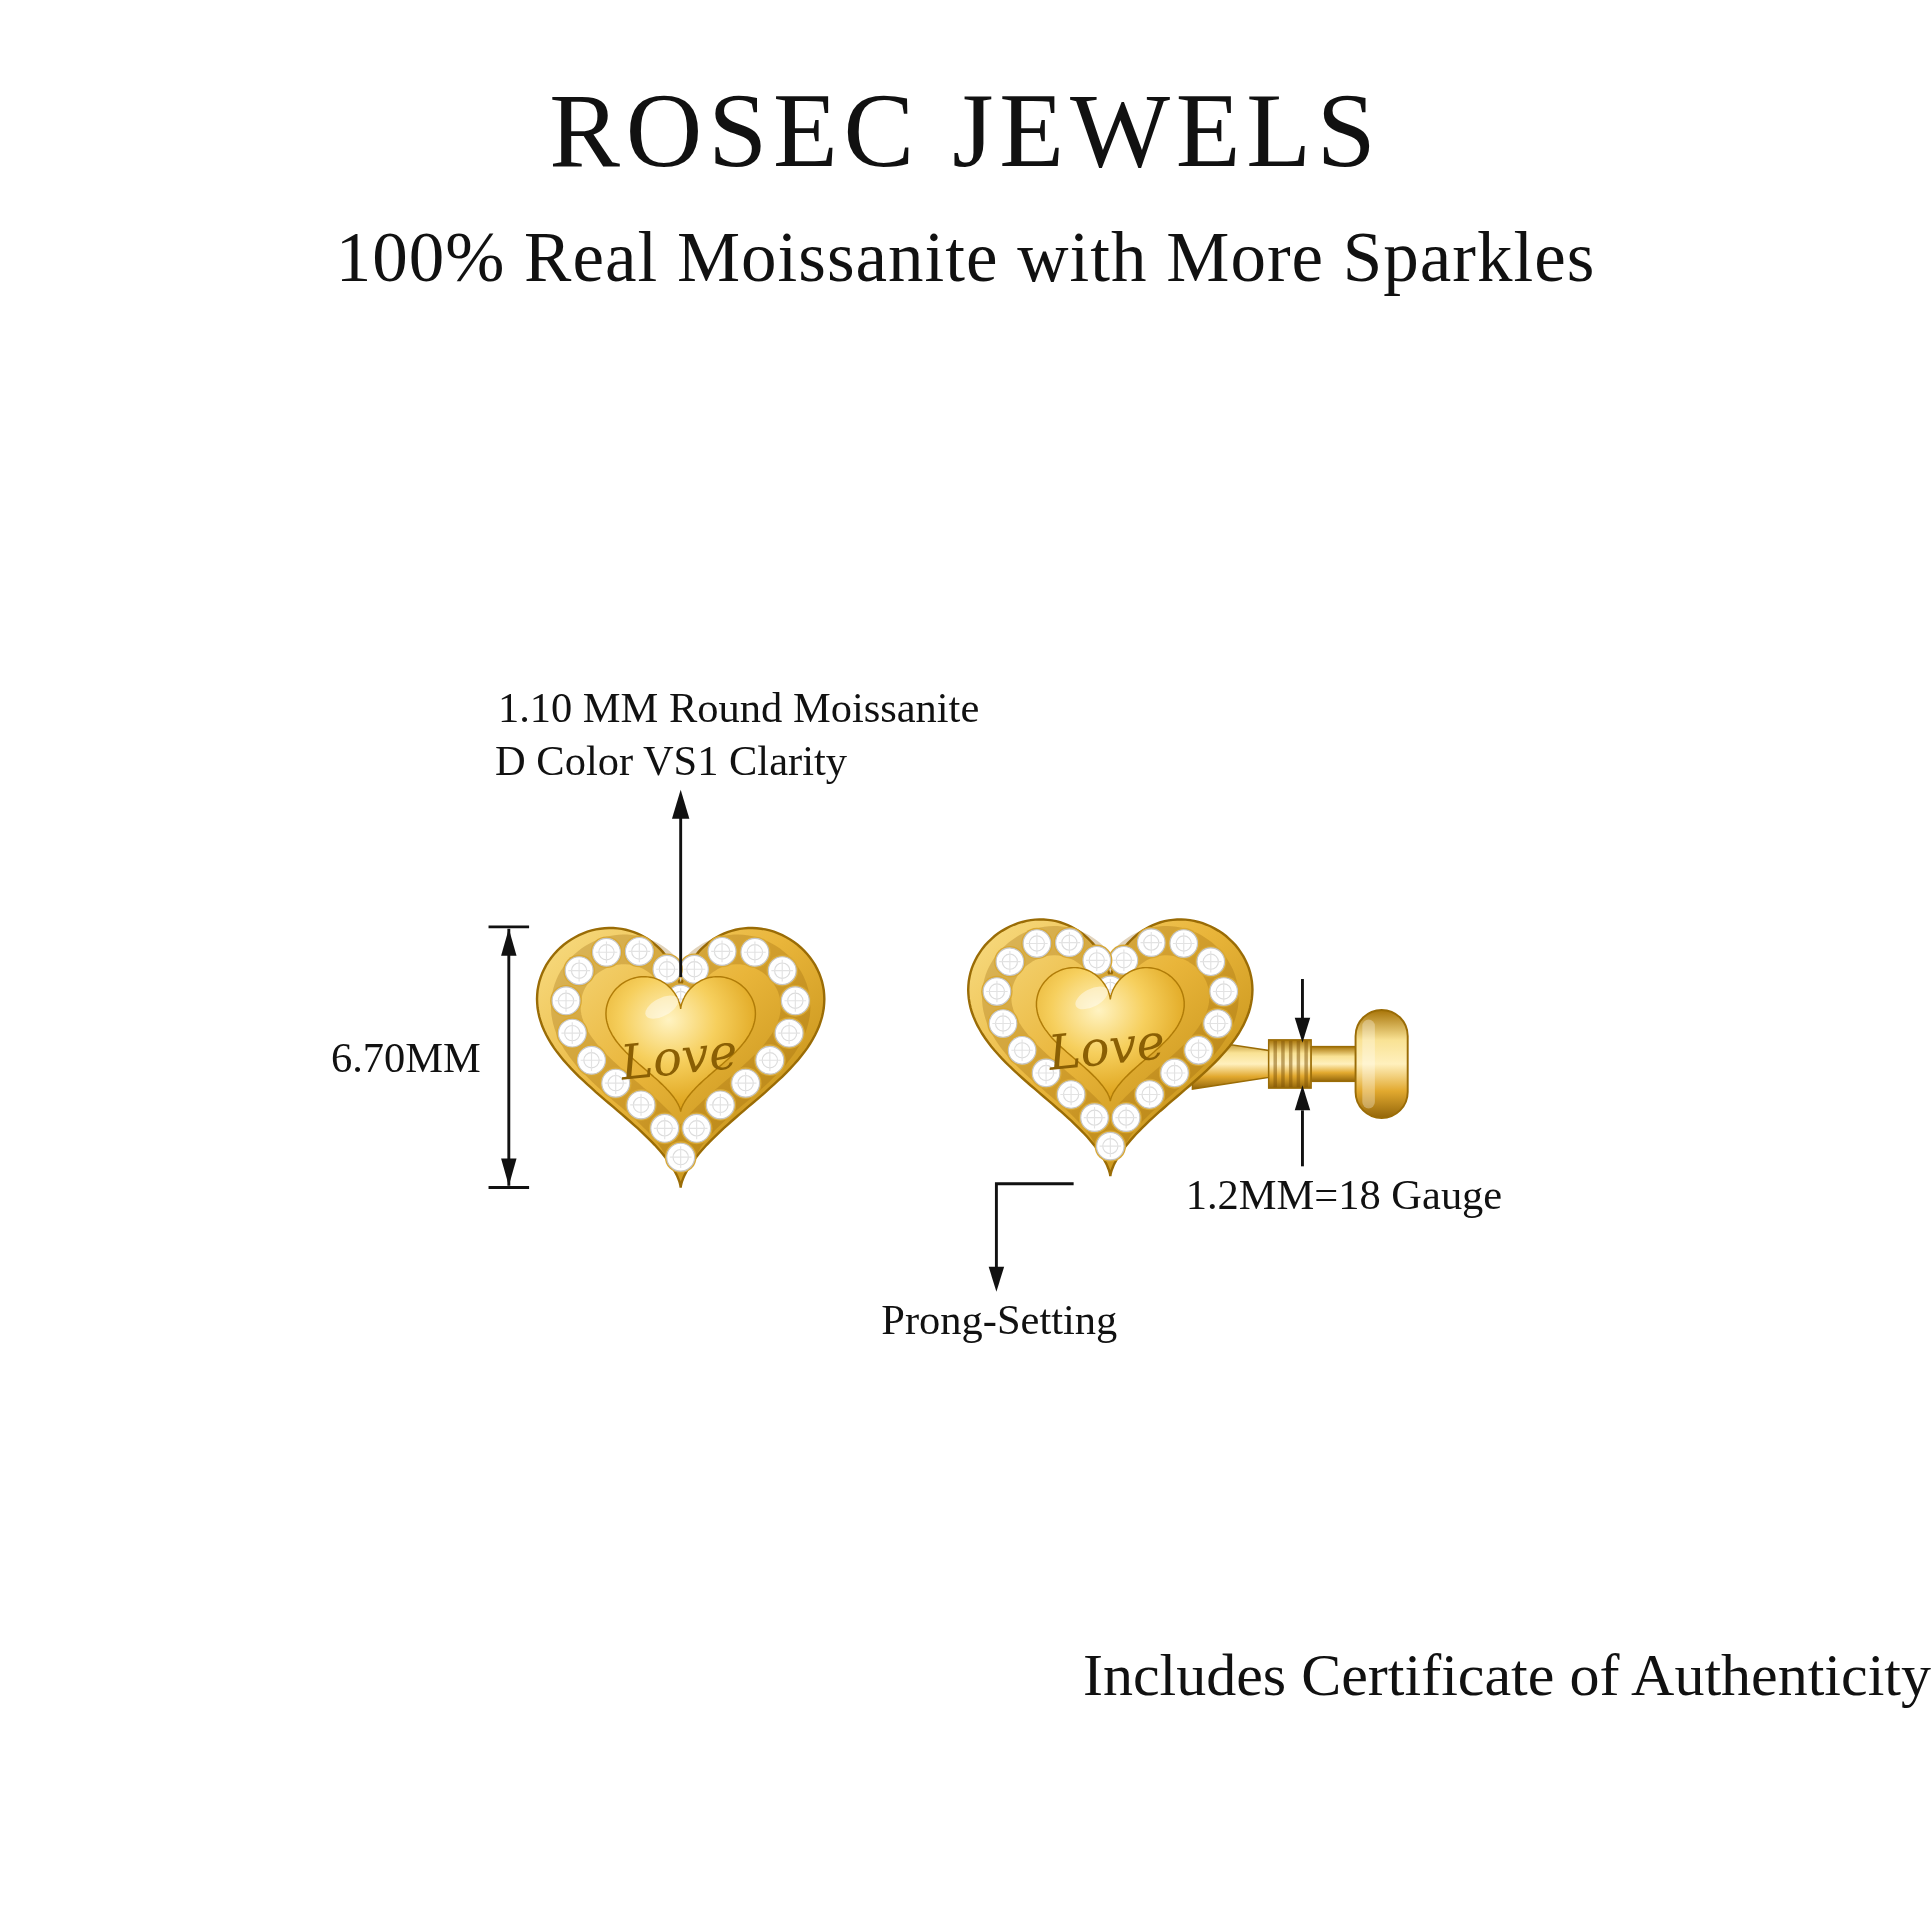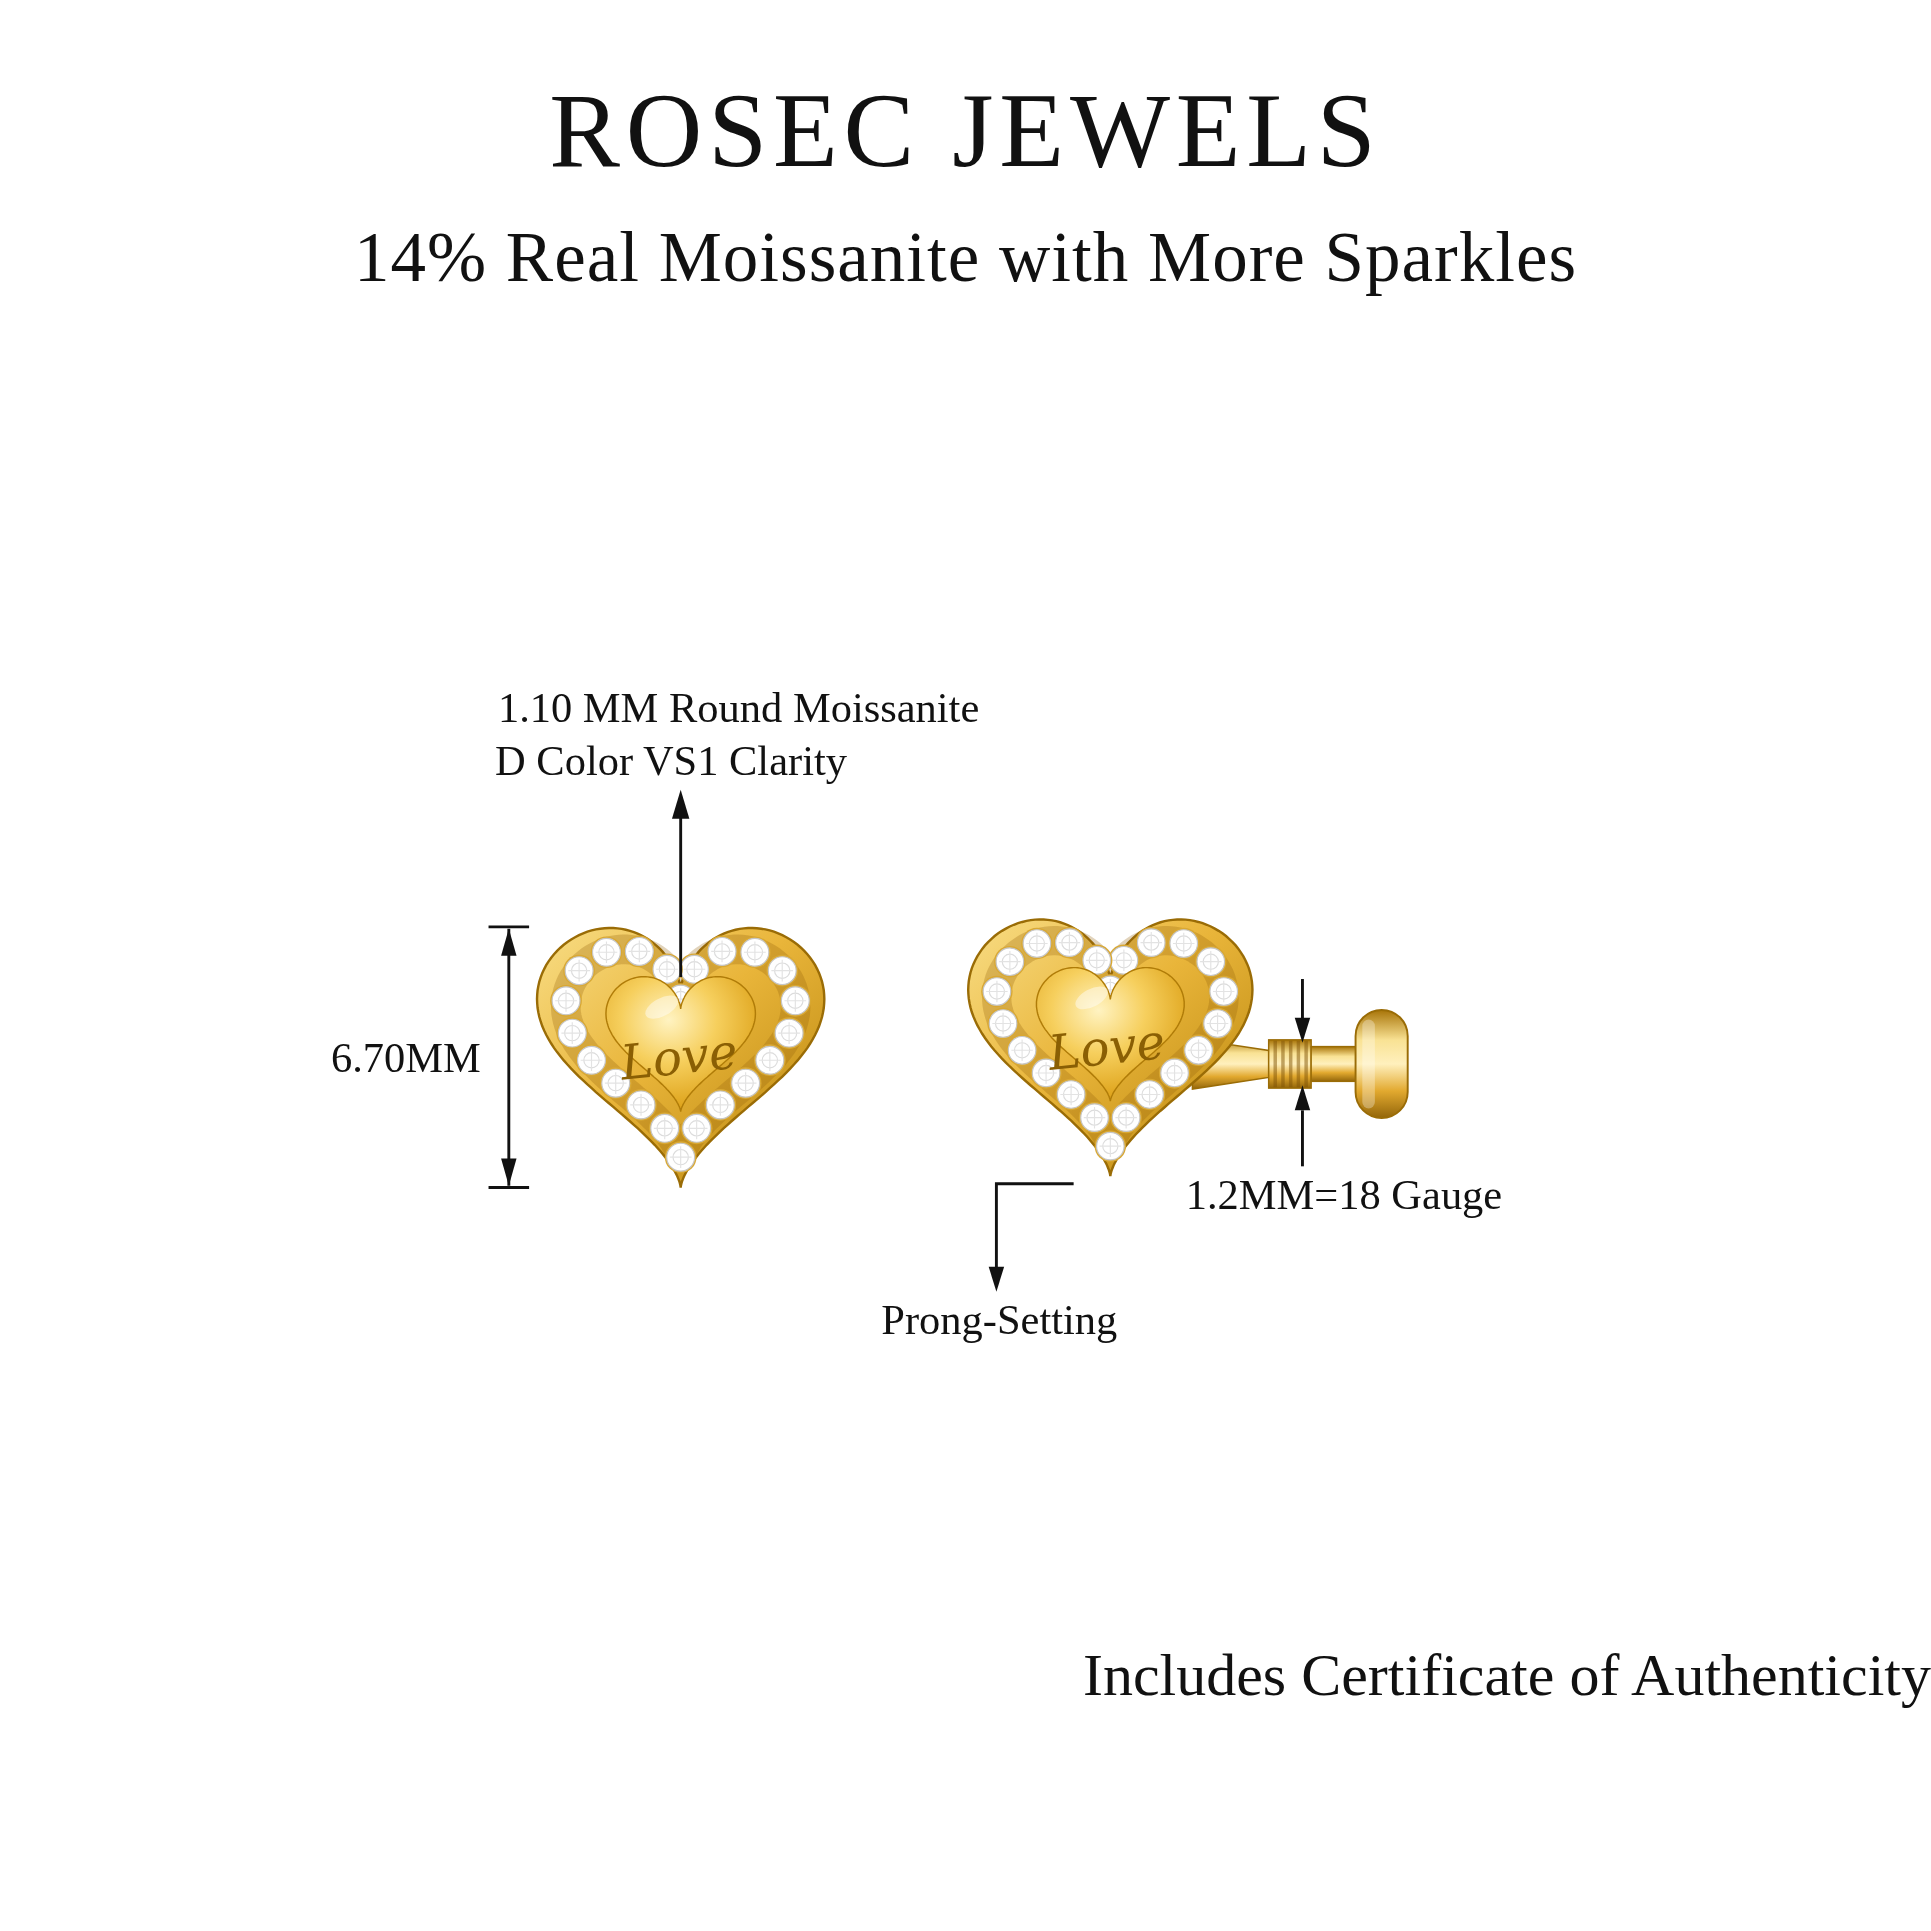--- a/index.html
+++ b/index.html
@@ -29,21 +29,21 @@
   .ann polygon{fill:#111;stroke:none}
   .engrave{
     font-size:50px;font-style:italic;fill:#8a5f04;text-anchor:middle;
     font-family:"DejaVu Serif", serif;
   }
 </style>
 </head>
 <body>
 
 <div class="brand">ROSEC JEWELS</div>
-<div class="tagline">14% Real Moissanite with More Sparkles</div>
+<div class="tagline">100% Real Moissanite with More Sparkles</div>
 
 <svg class="scene" viewBox="0 0 2000 2000">
   <defs>
     <linearGradient id="goldLin" x1="0" y1="0" x2="1" y2="1">
       <stop offset="0" stop-color="#f8dd85"></stop>
       <stop offset="0.45" stop-color="#e9b53a"></stop>
       <stop offset="1" stop-color="#b5820a"></stop>
     </linearGradient>
     <radialGradient id="goldRad" cx="0.42" cy="0.32" r="0.8">
       <stop offset="0" stop-color="#fff3c2"></stop>

